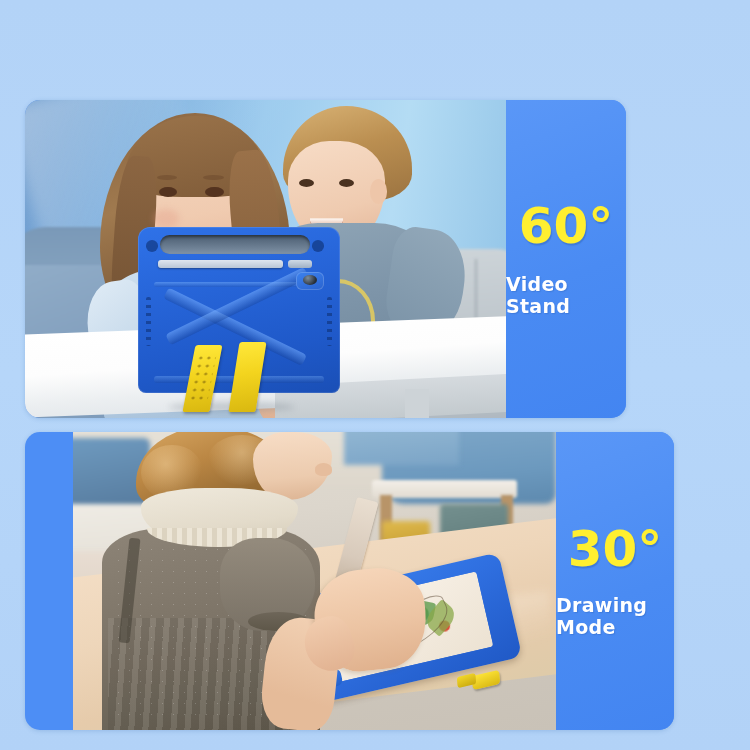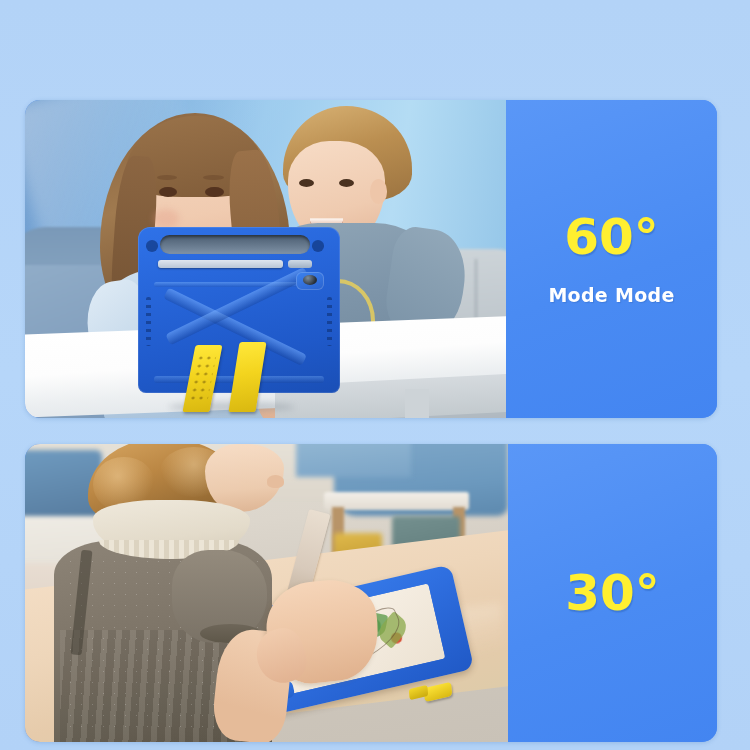--- a/index.html
+++ b/index.html
@@ -41,29 +41,29 @@
     paint-order: stroke fill;
     text-shadow:
        2px 3px 0 rgba(40,100,190,0.55),
        3px 4px 2px rgba(40,100,190,0.30);
   }
 
   
   .card {
     position: absolute;
     left: 25px;
-    width: 692px;
+    width: 601px;
     border-radius: 15px;
     overflow: hidden;
     display: flex;
     background: #4d8ef5;
     box-shadow: 0 1px 4px rgba(60,110,180,0.25);
   }
   #card-video { top: 100px; height: 318px; }
-  #card-drawing { top: 444px; height: 298px; }
+  #card-drawing { top: 432px; height: 298px; padding-left: 48px; }
 
   .photo {
     position: relative;
     overflow: hidden;
     flex: 0 0 auto;
   }
   #card-video .photo { width: 481px; height: 318px; }
   #card-drawing .photo { width: 483px; height: 298px; }
 
   .side {
@@ -698,21 +698,21 @@
         <div class="ridge-b"></div>
       </div>
       <div class="s1-stand-shadow"></div>
       <div class="s1-stand-a"></div>
       <div class="s1-stand-holes"></div>
       <div class="s1-stand-b"></div>
     </div>
 
     <div class="side">
       <div class="angle">60°</div>
-      <div class="mode">Mode Mode</div>
+      <div class="mode">Video Stand</div>
     </div>
   </div>
 
   <div class="card" id="card-drawing">
 
     <div class="photo photo-blur">
       <div class="s2-bg"></div>
       <div class="s2-wall"></div>
       <div class="s2-sofa"></div>
       <div class="s2-sofa2"></div>
@@ -759,16 +759,17 @@
       </div>
 
       <div class="s2-stylus"></div>
       <div class="s2-stylus-tip"></div>
       <div class="s2-hand"></div>
       <div class="s2-thumb"></div>
     </div>
 
     <div class="side">
       <div class="angle">30°</div>
+      <div class="mode">Drawing Mode</div>
     </div>
   </div>
 
 </div>
 
 </body></html>

